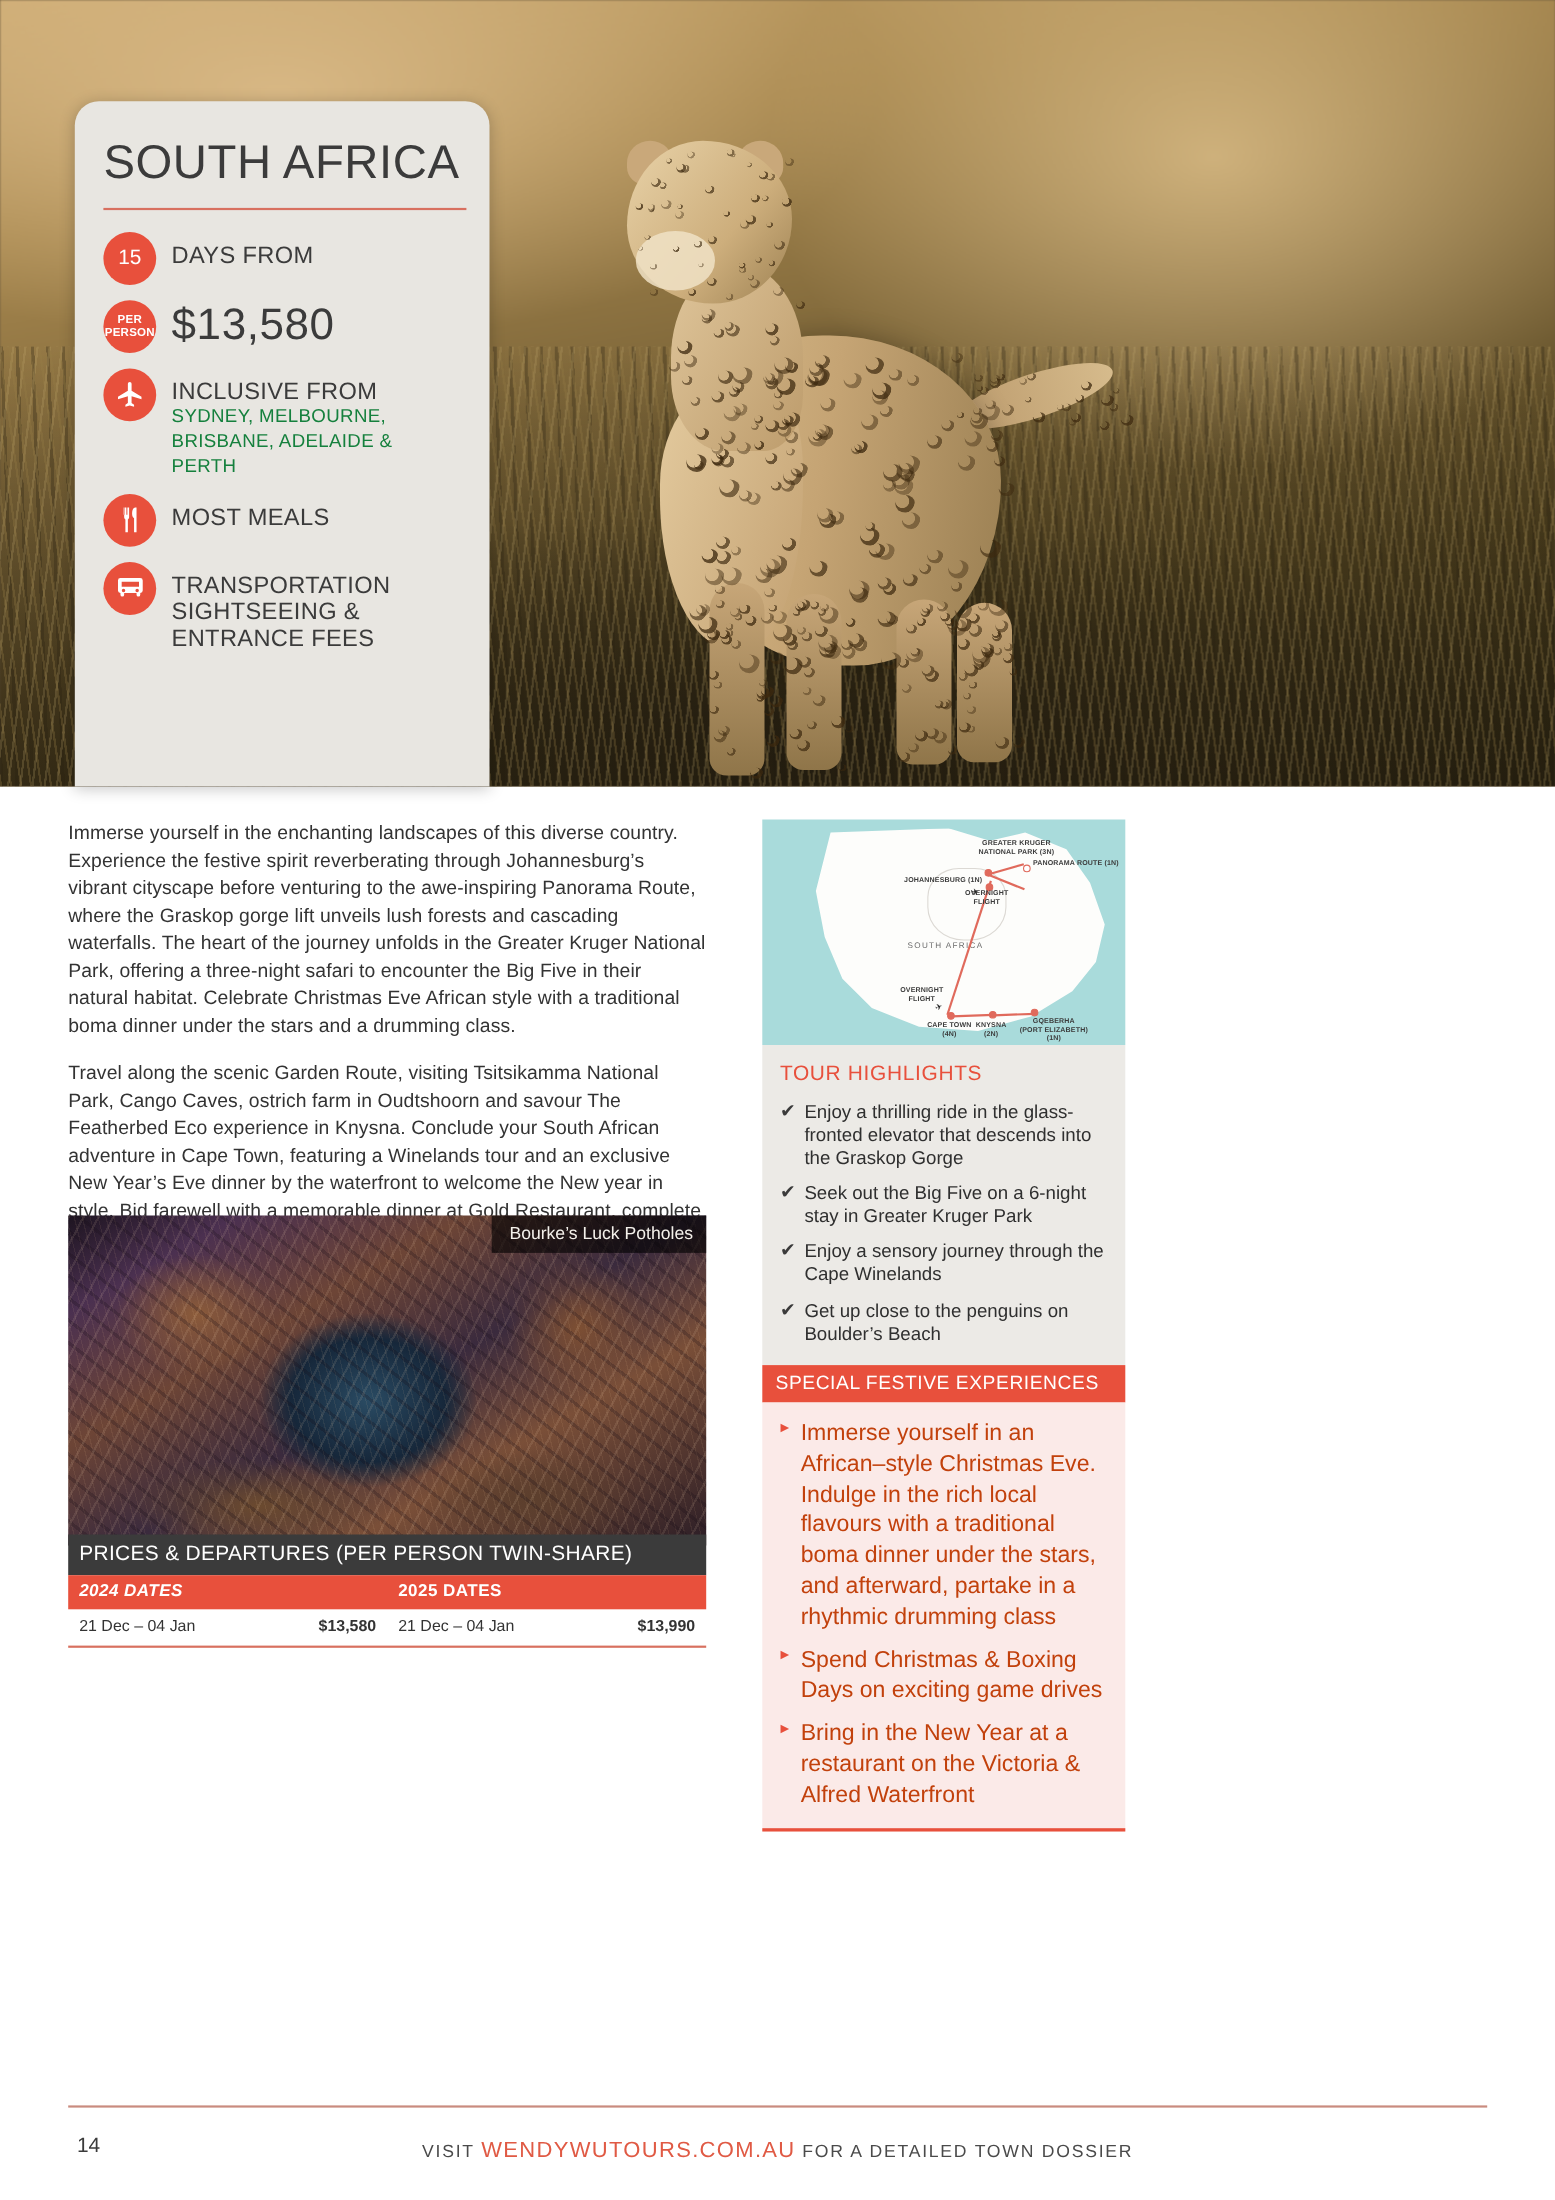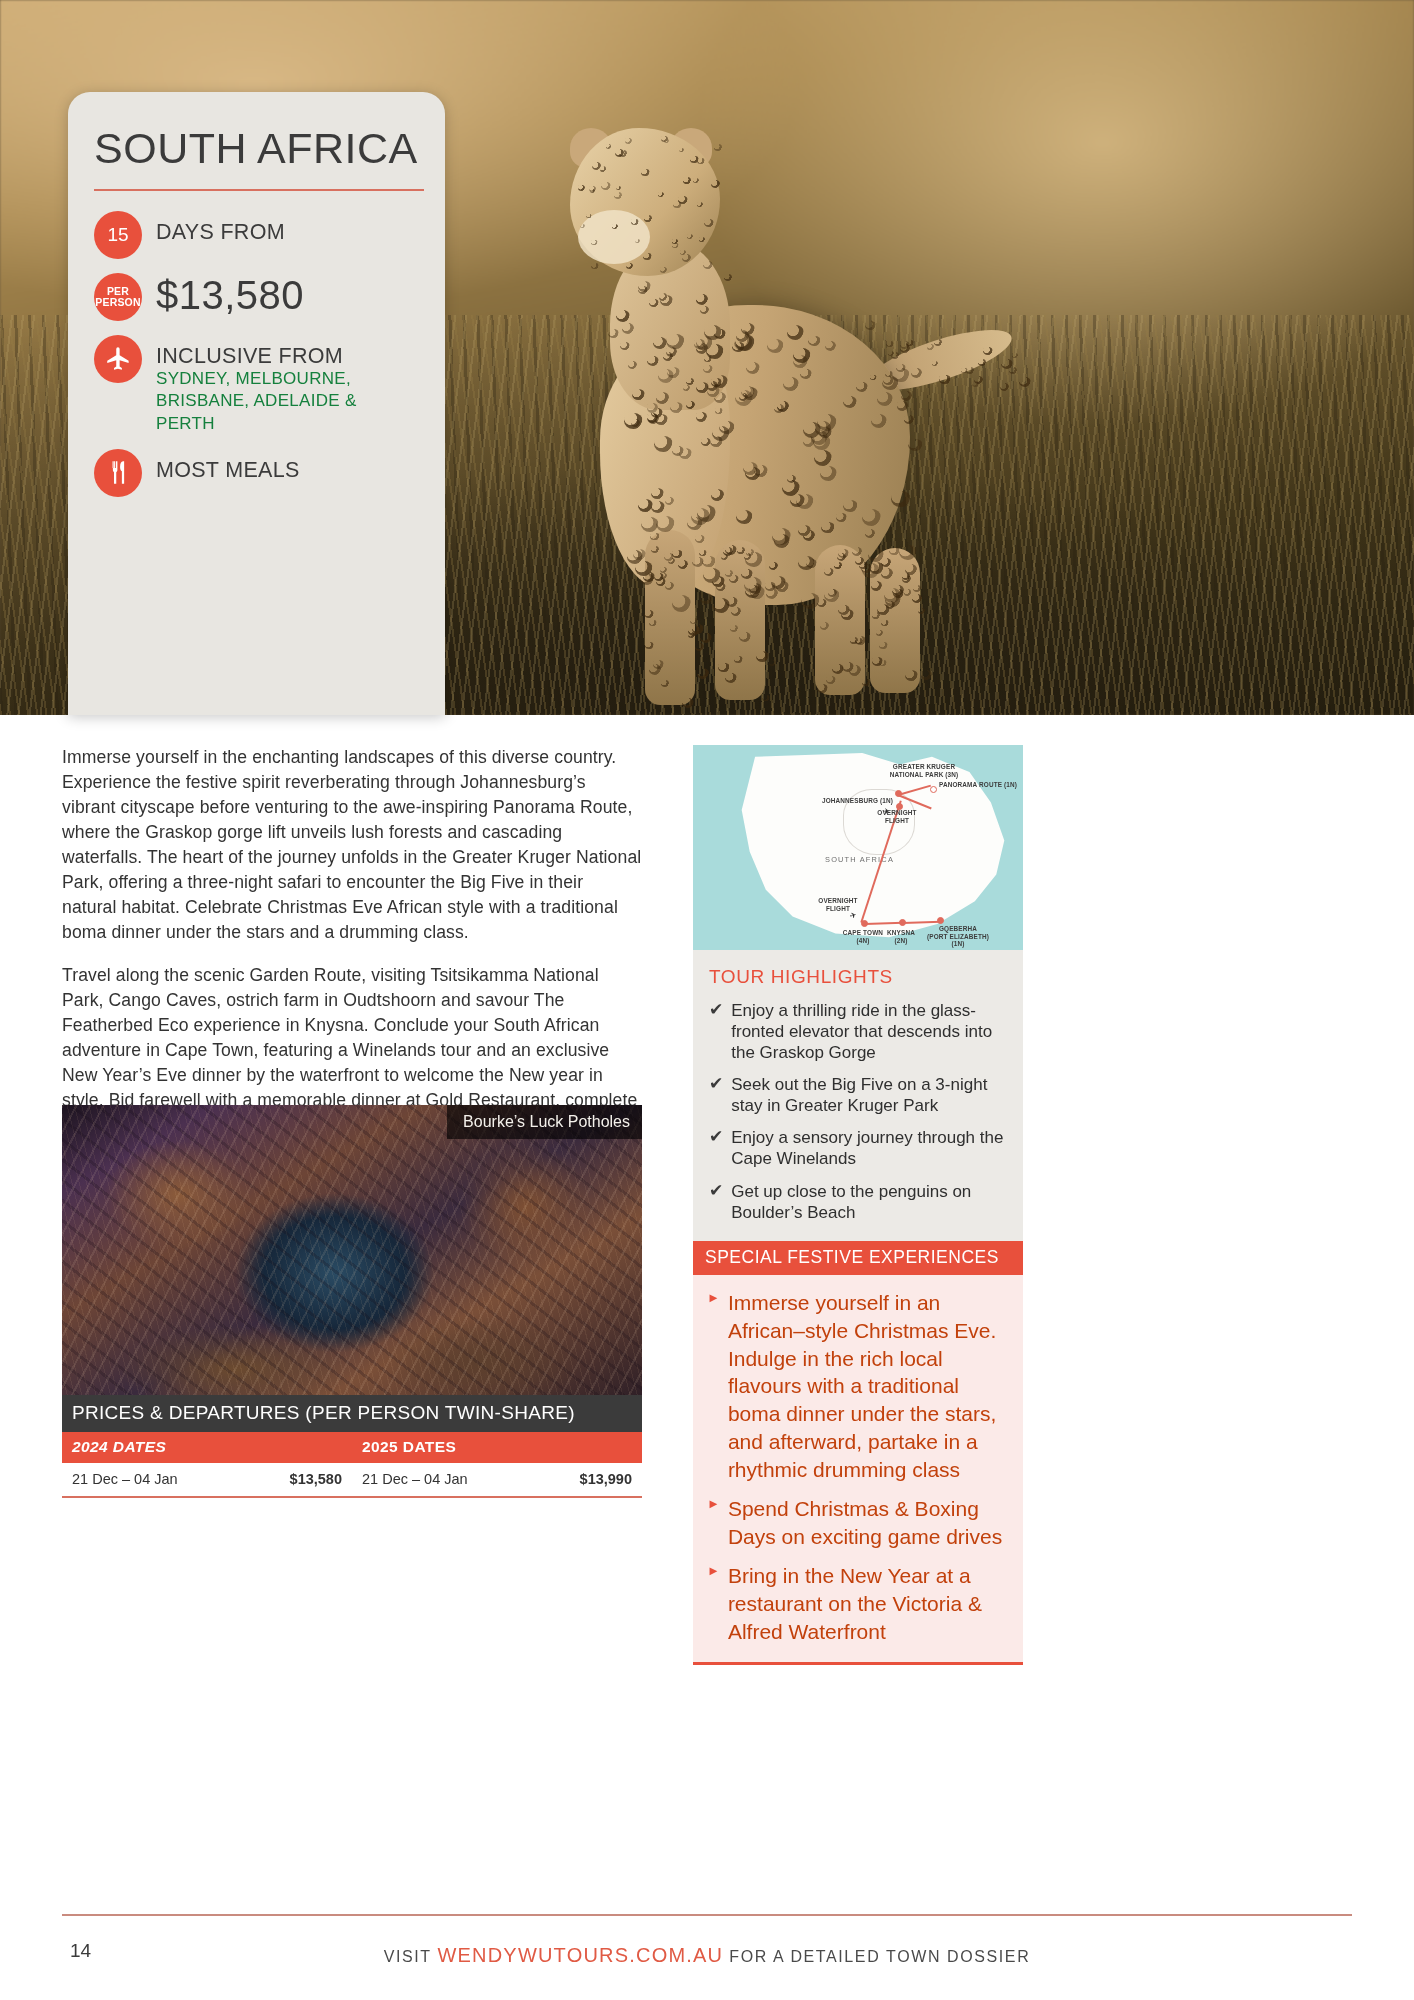--- a/index.html
+++ b/index.html
@@ -652,20 +652,32 @@
         <svg viewBox="0 0 24 24">
             <path d="M7 2v8a2 2 0 0 0 1 1.7V22h2V11.7A2 2 0 0 0 11 10V2H9.6v6H8.8V2H7.4v6h-.8V2H7zm9 0c-1.6 0-2.6 2-2.6 5 0 2 .6 3.3 1.6 3.8V22h2V2h-1z"></path>
           </svg>
       </div>
       <div class="fact-text">
         <div class="fact-main">MOST MEALS</div>
       </div>
     </div>
 
 
+    <div class="fact big">
+      <div class="badge">
+        <svg viewBox="0 0 24 24">
+            <path d="M4 4h16a2 2 0 0 1 2 2v8a2 2 0 0 1-2 2v1.5a1.5 1.5 0 0 1-3 0V16H7v1.5a1.5 1.5 0 0 1-3 0V16a2 2 0 0 1-2-2V6a2 2 0 0 1 2-2zm1 3v4h14V7H5zm1.5 5.6a1.4 1.4 0 1 0 0 2.8 1.4 1.4 0 0 0 0-2.8zm11 0a1.4 1.4 0 1 0 0 2.8 1.4 1.4 0 0 0 0-2.8z"></path>
+          </svg>
+      </div>
+      <div class="fact-text">
+        <div class="fact-main" style="white-space:pre-line">TRANSPORTATION
+SIGHTSEEING &amp;
+ENTRANCE FEES</div>
+      </div>
+    </div>
 
   </div>
 </div>
 
 <div class="left-col">
   <p class="para">Immerse yourself in the enchanting landscapes of this diverse country. Experience the festive spirit reverberating through Johannesburg’s vibrant cityscape before venturing to the awe-inspiring Panorama Route, where the Graskop gorge lift unveils lush forests and cascading waterfalls. The heart of the journey unfolds in the Greater Kruger National Park, offering a three-night safari to encounter the Big Five in their natural habitat. Celebrate Christmas Eve African style with a traditional boma dinner under the stars and a drumming class.</p>
   <p class="para">Travel along the scenic Garden Route, visiting Tsitsikamma National Park, Cango Caves, ostrich farm in Oudtshoorn and savour The Featherbed Eco experience in Knysna. Conclude your South African adventure in Cape Town, featuring a Winelands tour and an exclusive New Year’s Eve dinner by the waterfront to welcome the New year in style. Bid farewell with a memorable dinner at Gold Restaurant, complete with a djembe drumming experience.</p>
 </div>
 
 <div class="potholes-wrap">
@@ -738,21 +750,21 @@
 
   <div class="hl-box">
     <div class="hl-title">TOUR HIGHLIGHTS</div>
 
     <div class="hl-item">
       <span class="tick">✔</span>
       <span class="hl-text">Enjoy a thrilling ride in the glass-fronted elevator that descends into the Graskop Gorge</span>
     </div>
     <div class="hl-item">
       <span class="tick">✔</span>
-      <span class="hl-text">Seek out the Big Five on a 3-night stay in Greater Kruger Park</span>
+      <span class="hl-text">Seek out the Big Five on a 6-night stay in Greater Kruger Park</span>
     </div>
     <div class="hl-item">
       <span class="tick">✔</span>
       <span class="hl-text">Enjoy a sensory journey through the Cape Winelands</span>
     </div>
     <div class="hl-item" style="margin-bottom:0">
       <span class="tick">✔</span>
       <span class="hl-text">Get up close to the penguins on Boulder’s Beach</span>
     </div>
   </div>

